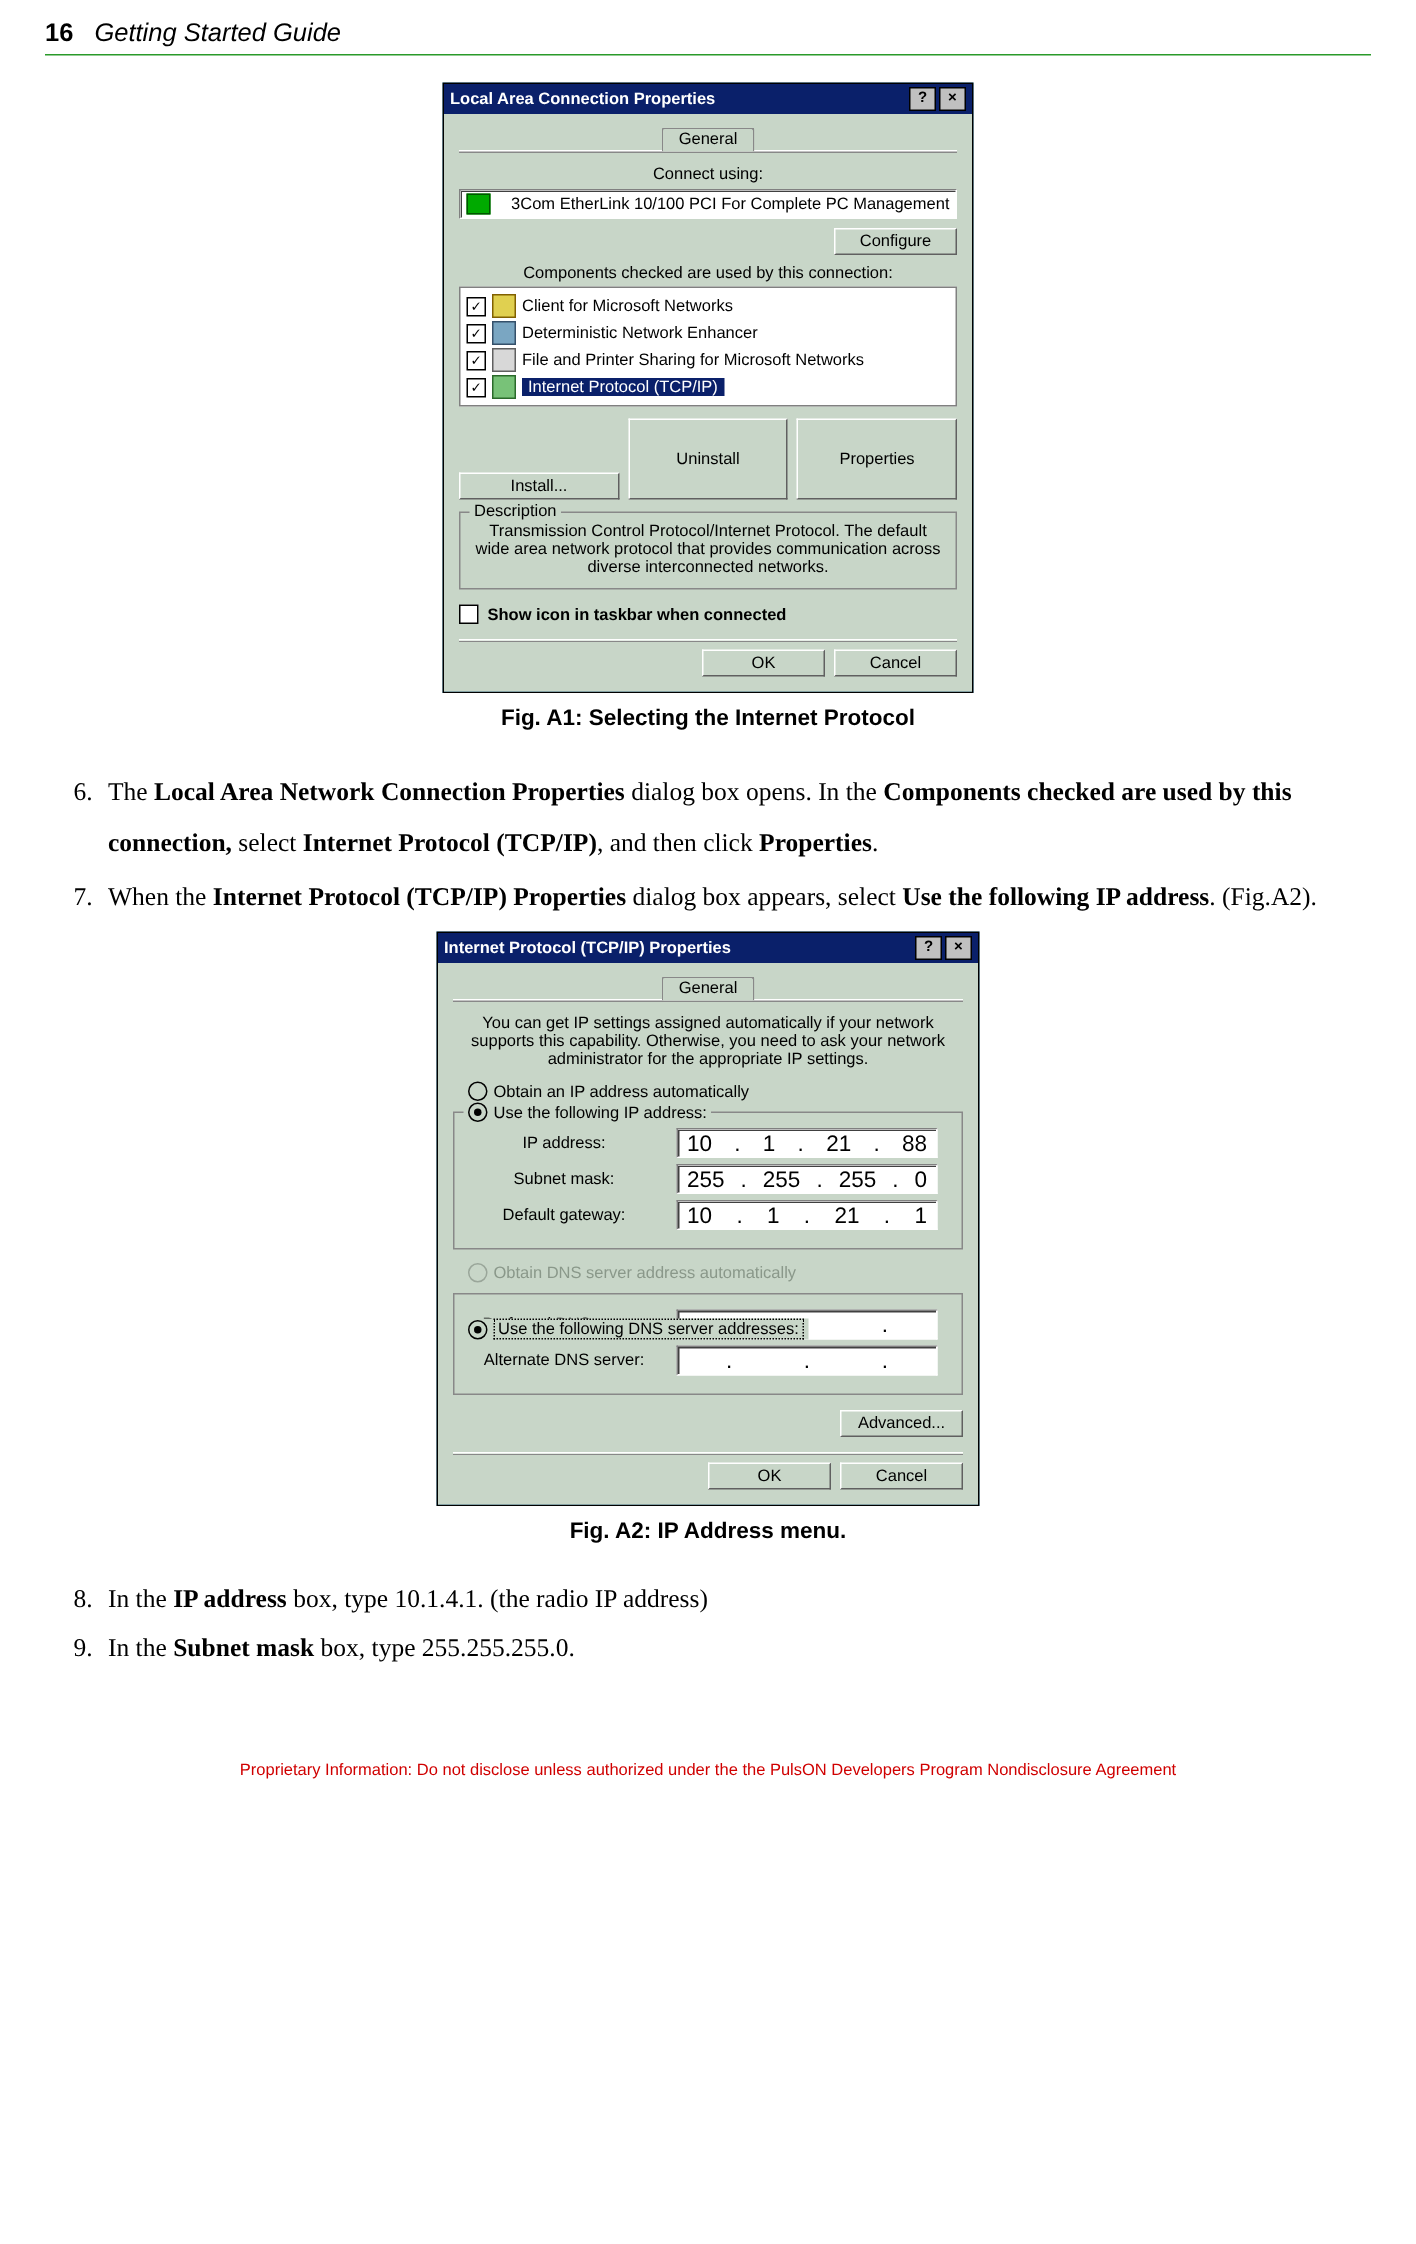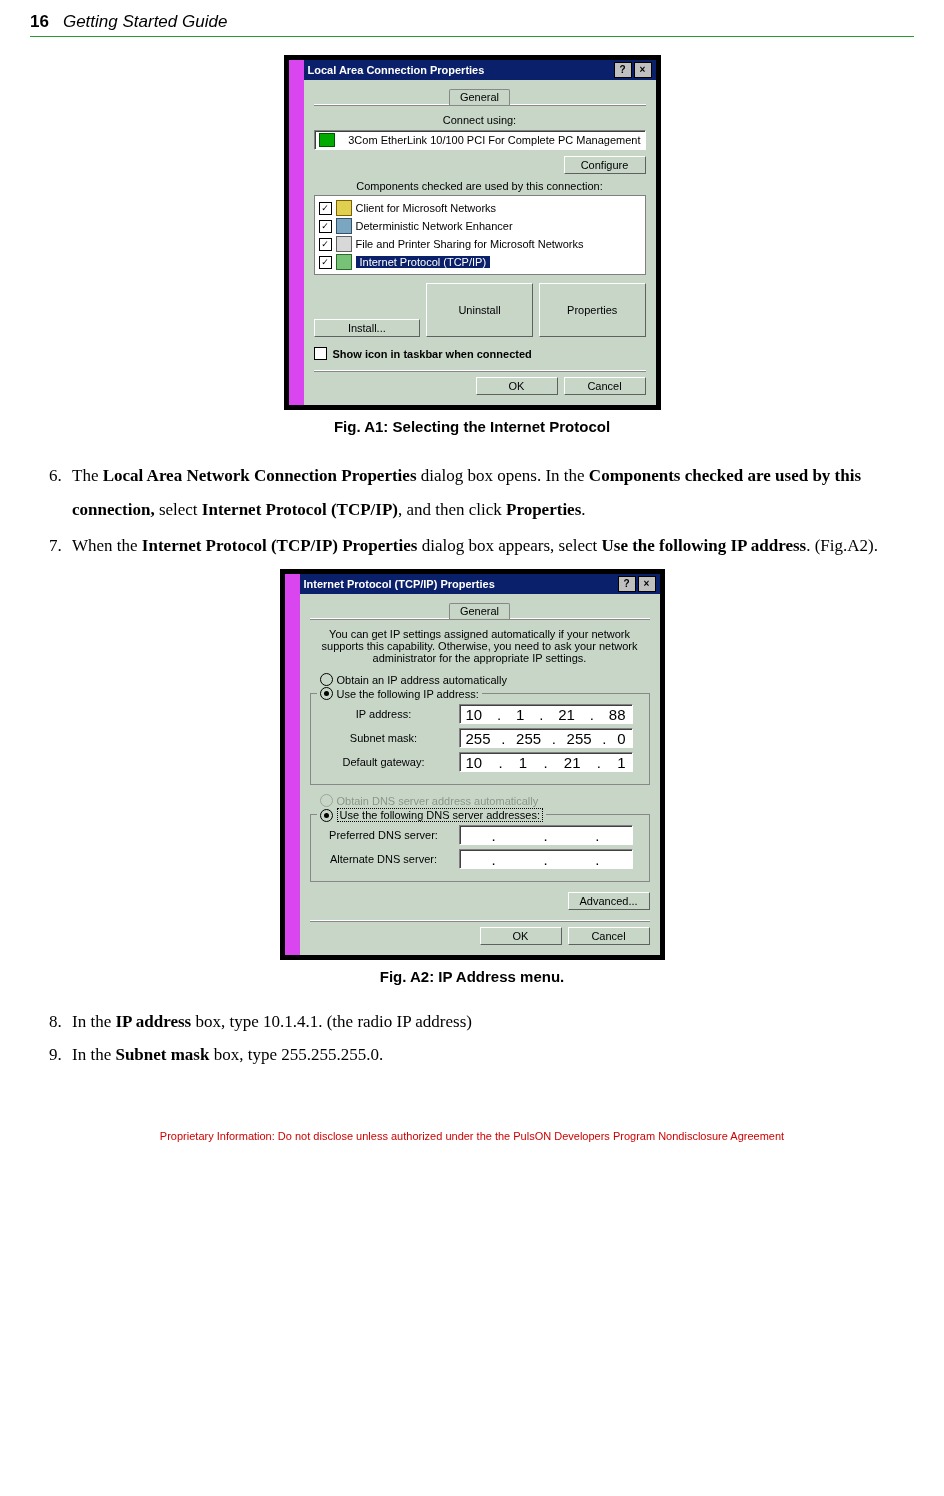--- a/index.html
+++ b/index.html
@@ -17,23 +17,22 @@
   .header-row { display:flex; align-items:baseline; gap:14px; font-family: Arial, Helvetica, sans-serif; }
   .page-num { font-size:17px; font-weight:bold; }
   .doc-title { font-size:17px; font-style: italic; }
   .hr-green { border:none; border-top:1px solid #2a9a2a; margin:4px 0 18px 0; }
   .centered { text-align:center; }
   .dialog {
     width: 352px;
     margin: 0 auto 8px auto;
     font-family: Tahoma, Arial, sans-serif;
     font-size:11px;
-    border:5px solid #000000;
-    background:#d946ef;
-    padding-left:15px;
+    border:1px solid #000000;
+    background:#7dd3fc;
   }
   .titlebar {
     display:flex; align-items:center; justify-content:space-between;
     background:#0a206a; color:#fff;
     font-weight:bold; padding:2px 4px;
   }
   .titlebar .win-btns { display:flex; gap:2px; }
   .win-btn {
     width:16px; height:14px; background:#c0c0c0; border:1px solid #000;
     display:flex; align-items:center; justify-content:center;
@@ -157,20 +156,24 @@
             <span class="li-sel">Internet Protocol (TCP/IP)</span>
           </div>
         </div>
 
         <div class="btn-row" style="margin-top:8px;">
           <span class="raised-btn" style="flex:1;margin-top:36px;">Install...</span>
           <span class="raised-btn" style="flex:1;">Uninstall</span>
           <span class="raised-btn" style="flex:1;">Properties</span>
         </div>
 
+        <div class="fieldset">
+          <span class="legend">Description</span>
+          <div>Transmission Control Protocol/Internet Protocol. The default wide area network protocol that provides communication across diverse interconnected networks.</div>
+        </div>
 
         <div class="cb-line">
           <span class="cb"></span>
           <span>Show icon in taskbar when connected</span>
         </div>
 
         <div class="bottom-bar">
           <span class="raised-btn">OK</span>
           <span class="raised-btn">Cancel</span>
         </div>
@@ -250,21 +253,21 @@
             </span>
           </div>
         </div>
 
         <div class="li-row dim" style="margin:8px 0 0 10px;">
           <span class="radio" style="border-color:#9aa69a;"></span>
           <span>Obtain DNS server address automatically</span>
         </div>
 
         <div class="fieldset" style="margin-top:6px;">
-          <span class="legend" style="display:flex; align-items:center; gap:4px;">
+          <span class="legend" style="display:flex; align-items:center; gap:4px;margin-top:23px;">
             <span class="radio on"></span>
             <span class="dotted-focus">Use the following DNS server addresses:</span>
           </span>
           <div class="ip-grid">
             <span class="ip-label">Preferred DNS server:</span>
             <span class="ip-box">
               <span>&nbsp;</span>
                 <span class="dot">.</span>
                 <span>&nbsp;</span>
                 <span class="dot">.</span>

